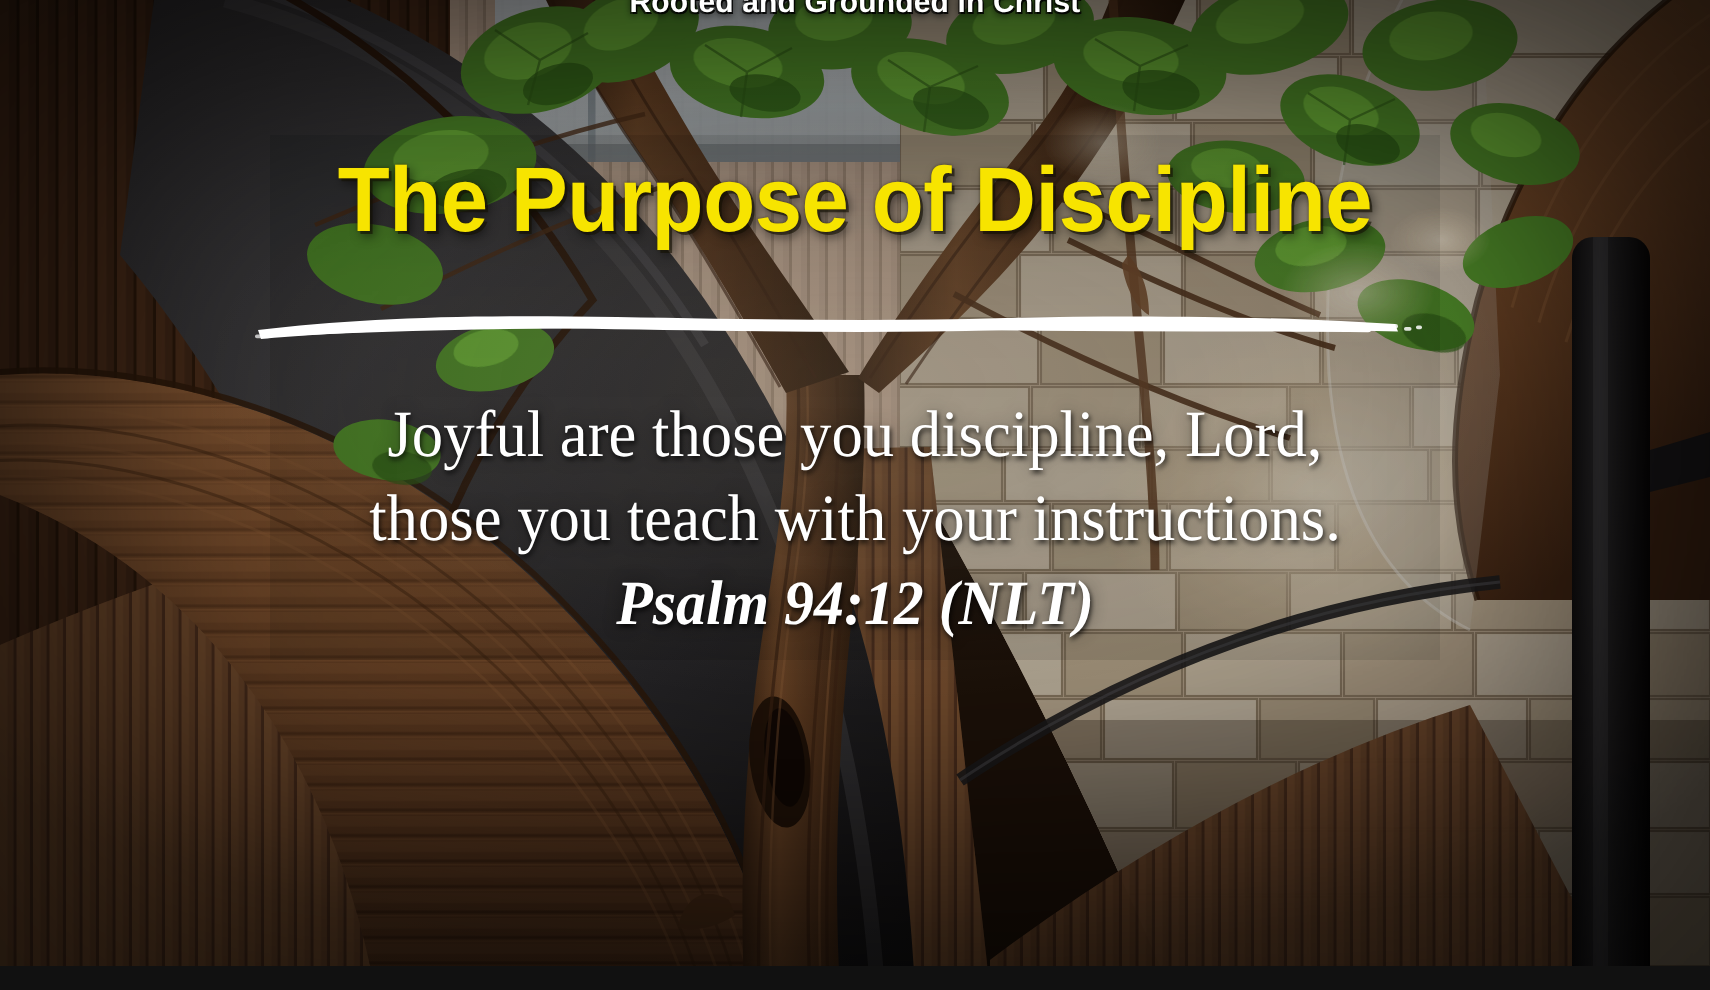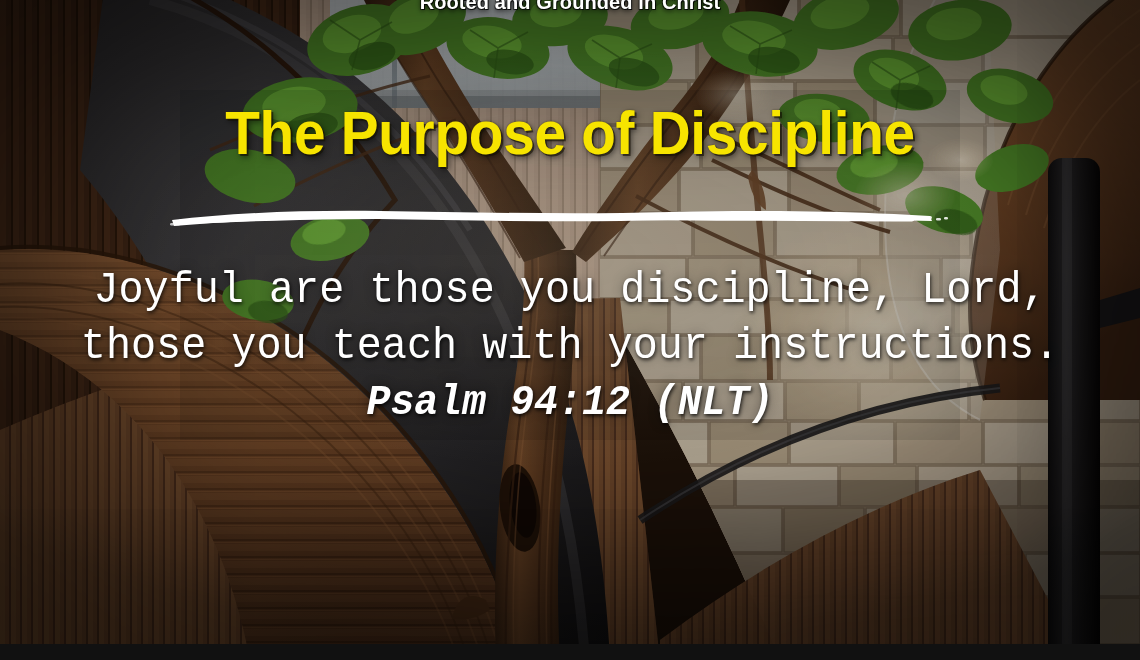--- a/index.html
+++ b/index.html
@@ -105,21 +105,21 @@
   }
   .divider svg { width: 100%; height: 100%; display: block; }
 
   .verse {
     position: absolute;
     top: 262px;
     left: 0;
     right: 0;
     text-align: center;
     color: #ffffff;
-    font-family: Liberation Mono, monospace;
+    font-family: Liberation Serif, serif;
   }
   .verse-line {
     font-size: 44px;
     line-height: 56px;
     font-weight: 400;
     transform: scaleX(0.95);
     white-space: nowrap;
     text-shadow:
       1px 2px 4px rgba(0,0,0,0.72),
       0 0 12px rgba(0,0,0,0.40);

